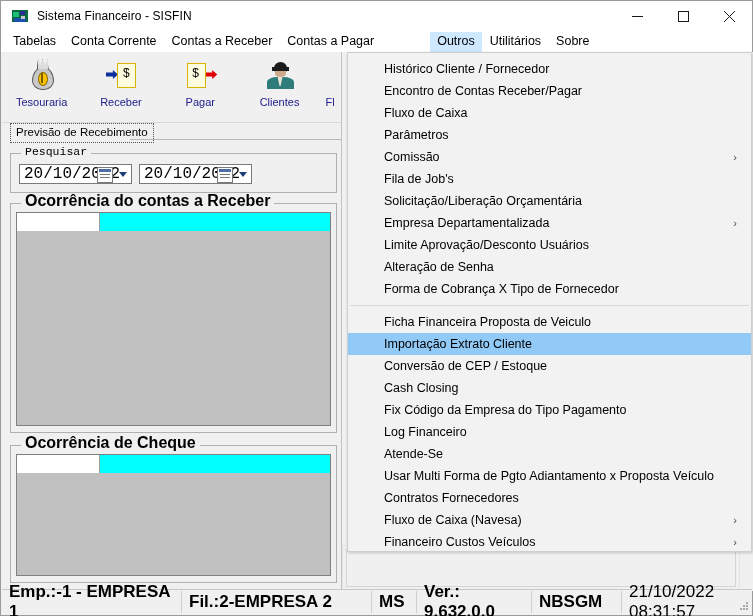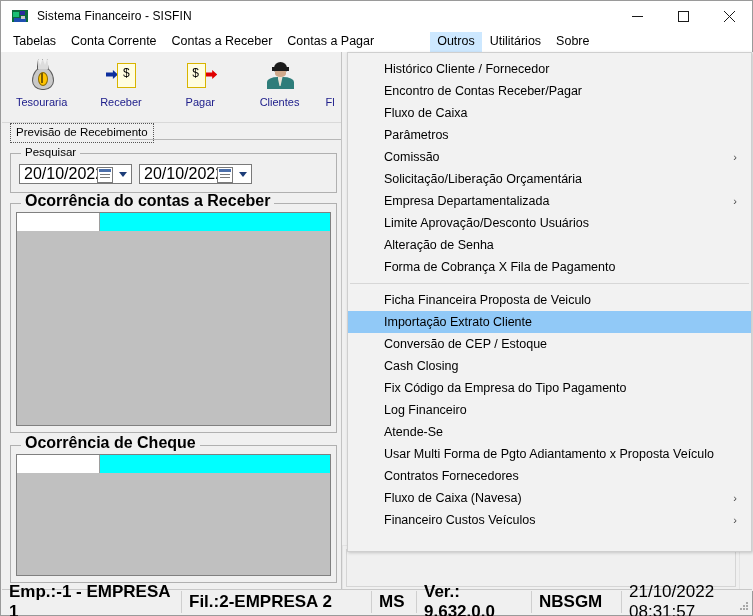--- a/index.html
+++ b/index.html
@@ -103,21 +103,21 @@
   }
   .group{
     position:absolute;border:1px solid #b0b0b0;background:transparent;
   }
   .group > .glabel{
     position:absolute;top:-8px;left:10px;background:#f0f0f0;padding:0 4px;
     font-size:11.5px;color:#000;line-height:12px;
   }
   .group.bold > .glabel{font-weight:bold;font-size:16px;top:-9px;}
 
-  #gPesquisar{left:8px;top:10px;width:325px;height:38px;}
+  #gPesquisar{left:8px;top:10px;width:325px;height:38px;font-family:Liberation Mono, monospace;}
   .dtbox{
     position:absolute;top:10px;height:20px;width:113px;
     background:#fff;border:1px solid #7a7a7a;box-sizing:border-box;
     display:flex;align-items:center;
   }
   .dtbox .dtval{font-size:16px;color:#000;margin-left:4px;line-height:14px;}
   .dtbox .cal{
     position:absolute;right:18px;top:2px;width:14px;height:14px;background:#fff;border:1px solid #7a7a7a;
   }
   .dtbox .cal i{position:absolute;left:1px;top:1px;right:1px;height:3px;background:#4b6ea9;display:block;}
@@ -356,25 +356,26 @@
         </svg>
     </div>
   </div>
 
   <div class="dropdown">
     <div class="dd-item"><span>Histórico Cliente / Fornecedor</span></div>
     <div class="dd-item"><span>Encontro de Contas Receber/Pagar</span></div>
     <div class="dd-item"><span>Fluxo de Caixa</span></div>
     <div class="dd-item"><span>Parâmetros</span></div>
     <div class="dd-item"><span>Comissão</span><span class="sub">›</span></div>
+    <div class="dd-item"><span>Fila de Job's</span></div>
     <div class="dd-item"><span>Solicitação/Liberação Orçamentária</span></div>
     <div class="dd-item"><span>Empresa Departamentalizada</span><span class="sub">›</span></div>
     <div class="dd-item"><span>Limite Aprovação/Desconto Usuários</span></div>
     <div class="dd-item"><span>Alteração de Senha</span></div>
-    <div class="dd-item"><span>Forma de Cobrança X Fila de Pagamento</span></div>
+    <div class="dd-item"><span>Forma de Cobrança X Tipo de Fornecedor</span></div>
 
     <div class="dd-sep"></div>
 
     <div class="dd-item"><span>Ficha Financeira Proposta de Veiculo</span></div>
     <div class="dd-item sel"><span>Importação Extrato Cliente</span></div>
     <div class="dd-item"><span>Conversão de CEP / Estoque</span></div>
     <div class="dd-item"><span>Cash Closing</span></div>
     <div class="dd-item"><span>Fix  Código da Empresa do Tipo Pagamento</span></div>
     <div class="dd-item"><span>Log Financeiro</span></div>
     <div class="dd-item"><span>Atende-Se</span></div>

